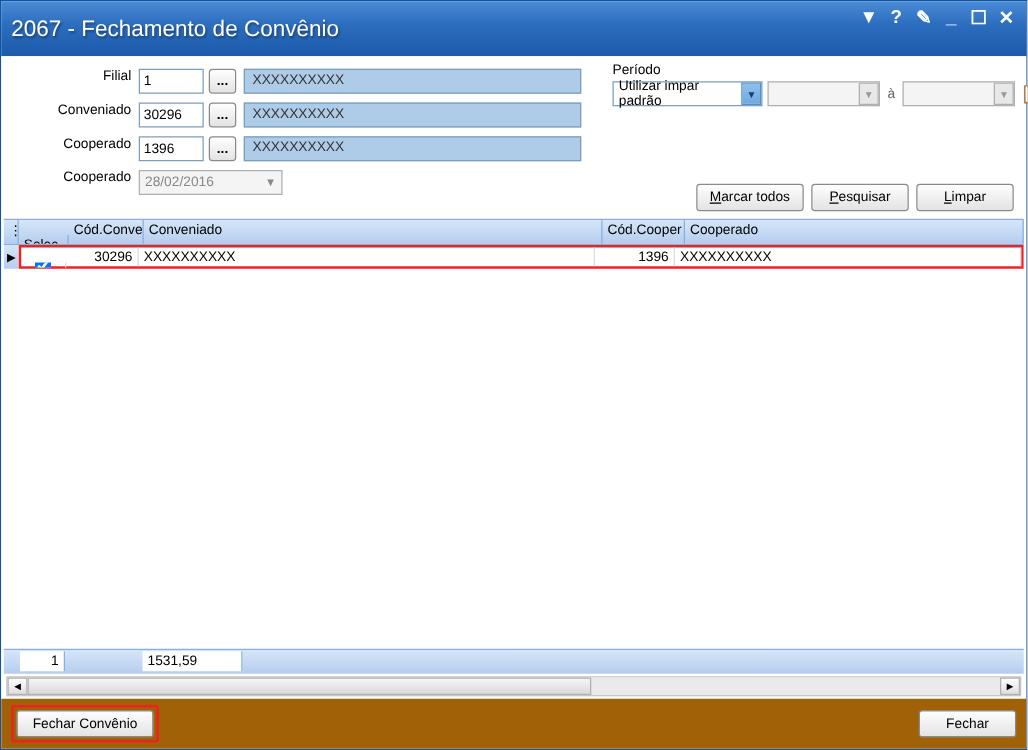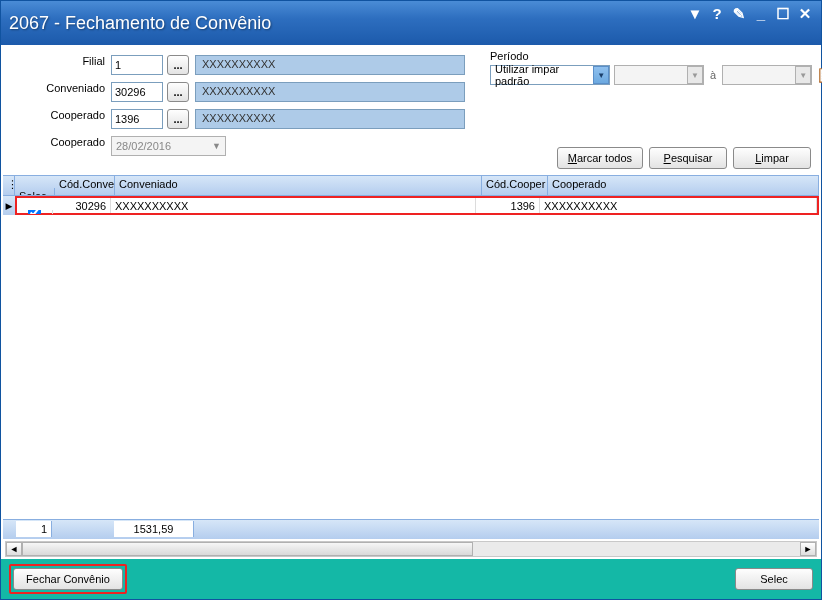--- a/index.html
+++ b/index.html
@@ -258,21 +258,20 @@
       border-top: 1px solid #88aee0;
       display: flex;
     }
     .grid-footer .fcell {
       border-right: 1px solid #88aee0;
       padding: 2px 4px;
       background: #fff;
       margin: 1px;
       height: 16px;
       line-height: 12px;
-      text-align: center;
     }
     .grid-footer .spacer {
       border-right: 1px solid transparent;
     }
     .h-scroll {
       height: 16px;
       background: #f0f0f0;
       border: 1px solid #c8c8c8;
       margin: 2px;
       display: flex;
@@ -301,21 +300,21 @@
       height: 14px;
       background: linear-gradient(to bottom, #f6f6f6, #d9d9d9);
       border: 1px solid #b0b0b0;
     }
     .footer-bar {
       height: 40px;
       padding: 8px;
       display: flex;
       justify-content: space-between;
       align-items: center;
-      background: #14b8a6;
+      background: #a16207;
     }
     .fechar-convenio {
       border: 2px solid #e22;
       padding: 2px;
       border-radius: 2px;
       display: inline-block;
     }
     .btn-wide {
       min-width: 110px;
     }
@@ -432,16 +431,16 @@
           <div class="thumb"></div>
         </div>
         <div class="arrow">►</div>
       </div>
     </div>
 
     <div class="footer-bar">
       <div class="fechar-convenio">
         <button class="btn btn-wide">Fechar Convênio</button>
       </div>
-      <button class="btn">Selec</button>
+      <button class="btn">Fechar</button>
     </div>
   </div>
 </div>
 
 </body></html>

